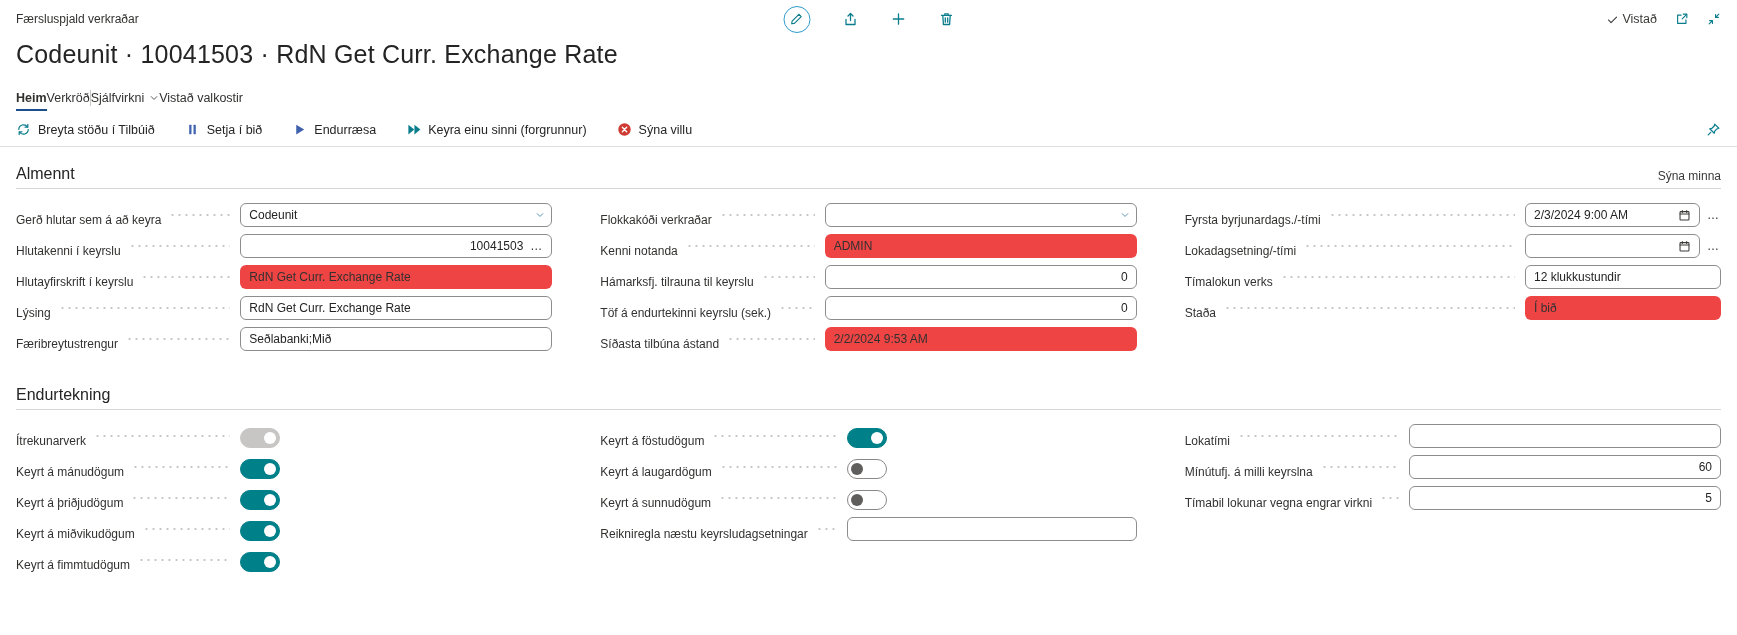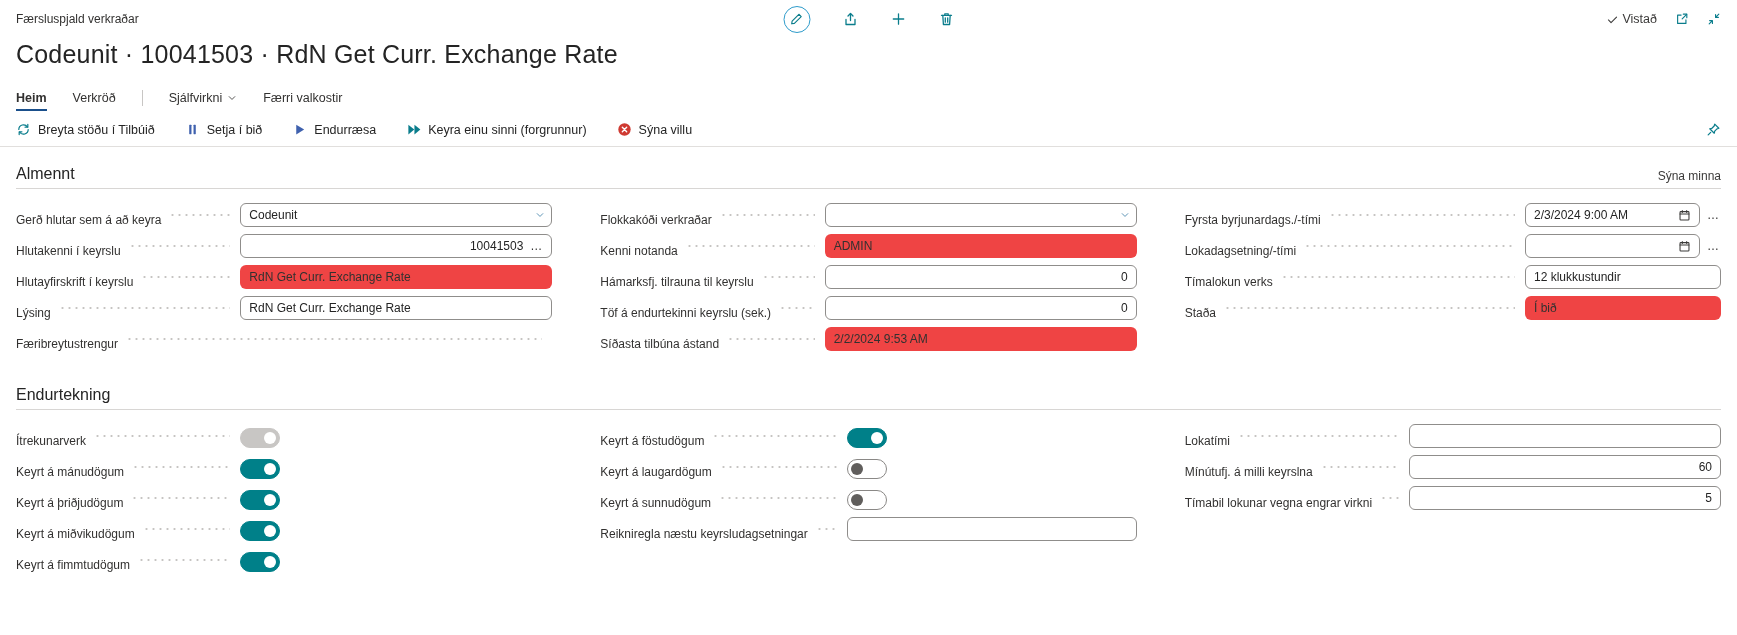--- a/index.html
+++ b/index.html
@@ -19,21 +19,21 @@
   .top-right{margin-left:auto;display:flex;align-items:center;gap:18px}
   .saved{display:flex;align-items:center;gap:3px;font-size:12.5px;color:#3b3a39}
   .saved .icon svg{width:13px;height:13px}
   .winico{color:#0a7d8c;display:flex}
   .winico svg{width:14px;height:14px}
 
   
   h1{font-size:25px;font-weight:400;color:#242424;padding:2px 16px 14px;letter-spacing:.2px}
 
   
-  .tabbar{display:flex;align-items:center;gap:26px;padding:0 16px;height:30px}
+  .tabbar{display:flex;align-items:center;padding:0 16px;height:30px}
   .tab{display:flex;align-items:center;gap:5px;font-size:12.5px;height:100%;cursor:pointer;position:relative;color:#323130}
   .tab.active{font-weight:700}
   .tab.active::after{content:"";position:absolute;left:0;right:0;bottom:2px;height:2px;background:#1a4f8b}
   .tab .icon svg{width:10px;height:10px}
   .vdiv{width:1px;height:16px;background:#c8c6c4}
 
   
   .actionbar{display:flex;align-items:center;padding:0 16px;height:34px;border-bottom:1px solid #e1dfdd}
   .actionbar-items{display:flex;align-items:center;gap:30px}
   .action{display:flex;align-items:center;gap:7px;font-size:12.5px;color:#242424;cursor:pointer}
@@ -164,21 +164,21 @@
     <span class="vdiv" data-name="tab-divider"></span>
     <div class="tab" data-name="tab-sj-lfvirkni">
       <span data-name="tab-label">Sjálfvirkni</span>
       <span class="icon" data-name="chevron-down-icon">
         <svg width="16" height="16" viewBox="0 0 16 16" fill="none" stroke="currentColor" stroke-width="1.3" stroke-linecap="round" stroke-linejoin="round">
           <path d="M3.5 5.8L8 10.3l4.5-4.5"></path>
         </svg>
       </span>
     </div>
     <div class="tab" data-name="tab-f-rri-valkostir">
-      <span data-name="tab-label">Færri valkostir</span>
+      <span data-name="tab-label">Vistað valkostir</span>
     </div>
   </nav>
 
 <div class="actionbar" data-name="action-bar">
   <div class="actionbar-items" data-name="action-bar-items">
       <div class="action" data-name="action-change-status">
         <span class="icon" data-name="change-status-icon">
           <svg width="16" height="16" viewBox="0 0 16 16" fill="none" stroke="currentColor" stroke-width="1.3" stroke-linecap="round" stroke-linejoin="round">
             <path d="M13 8a5 5 0 0 1-9.2 2.7M3 8a5 5 0 0 1 9.2-2.7"></path>
             <path d="M12.6 2.6v2.9H9.7M3.4 13.4v-2.9h2.9"></path>
@@ -271,20 +271,23 @@
           <div class="frow" data-name="field-row">
             <span class="flabel" data-name="field-label">Lýsing</span>
             <span class="leader" data-name="dotted-leader"></span>
             <div class="fctrl" data-name="field-control">
               <input class="inp" data-name="field-input" value="RdN Get Curr. Exchange Rate" style="">
             </div>
           </div>
           <div class="frow" data-name="field-row">
             <span class="flabel" data-name="field-label">Færibreytustrengur</span>
             <span class="leader" data-name="dotted-leader"></span>
+            <div class="fctrl" data-name="field-control">
+              <input class="inp" data-name="field-input" value="Seðlabanki;Mið" style="">
+            </div>
           </div>
         </div>
         <div class="gcol gcol-2" data-name="field-column">
           <div class="frow" data-name="field-row">
             <span class="flabel" data-name="field-label">Flokkakóði verkraðar</span>
             <span class="leader" data-name="dotted-leader"></span>
             <div class="fctrl" data-name="field-control">
               <div class="combo" data-name="combobox-field"><input class="inp" data-name="combobox-input" value="" style=""><span class="icon chev" data-name="chevron-down-icon">
                   <svg width="16" height="16" viewBox="0 0 16 16" fill="none" stroke="currentColor" stroke-width="1.3" stroke-linecap="round" stroke-linejoin="round">
                     <path d="M3.5 5.8L8 10.3l4.5-4.5"></path>

